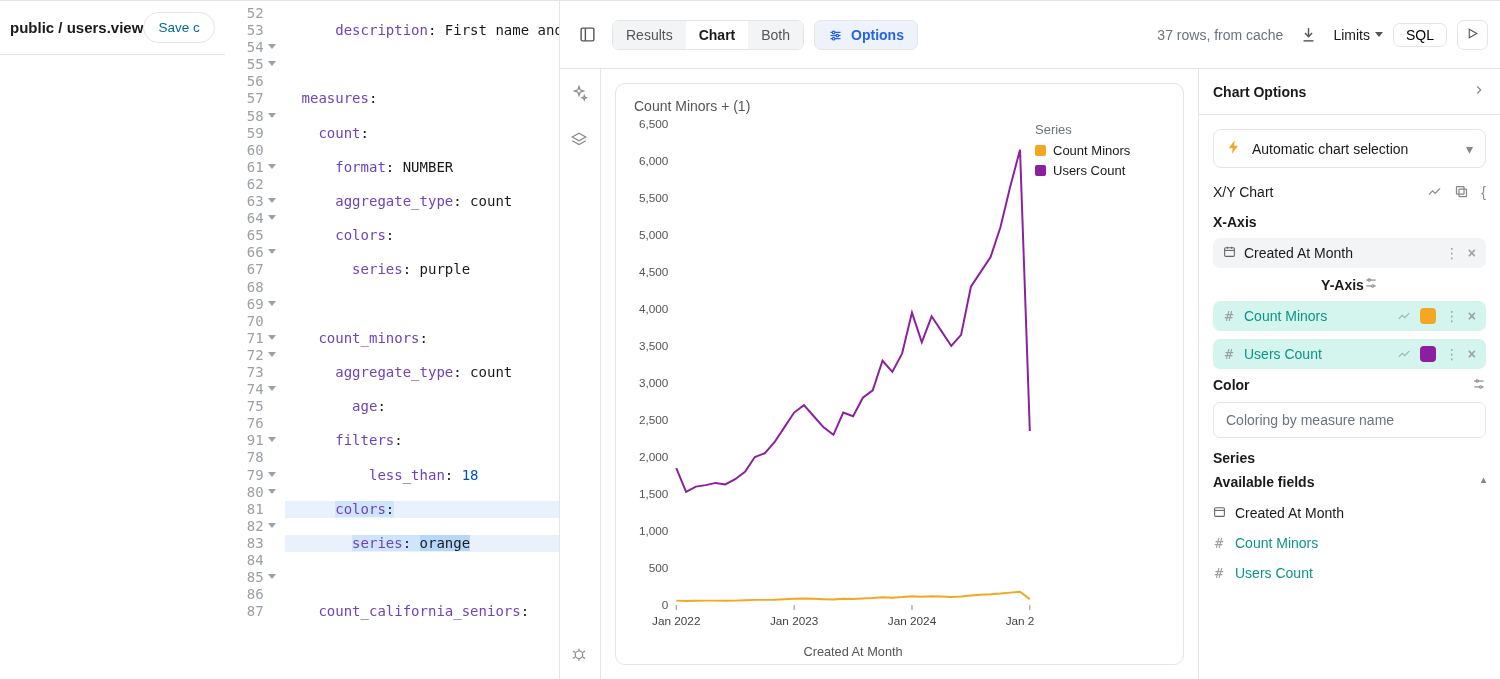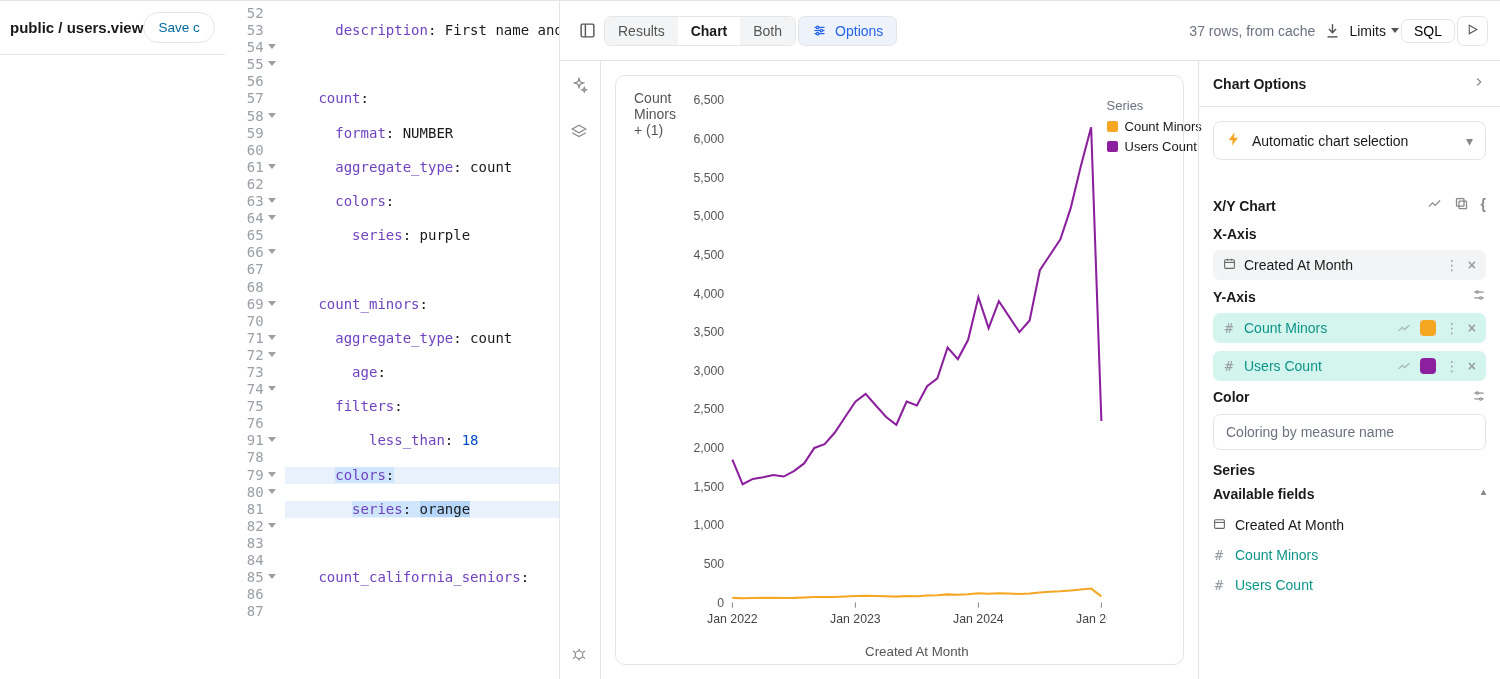--- a/index.html
+++ b/index.html
@@ -34,53 +34,53 @@
   .gutter .ln.fold::after{content:"";position:absolute;right:-9px;top:5px;border:4px solid transparent;border-top:5px solid #9aa0a6}
   .code{flex:1;padding-left:18px;white-space:pre;overflow:hidden}
   .code .row{height:17.1px}
   .k{color:var(--code-blue)}
   .b{color:var(--code-bool)}
   .hl1{background:#e8f1fc}
   .hl2{background:#cfe5fb}
   .hl-sel{background:#b7d7fa}
 
   
-  .top-toolbar{display:flex;align-items:center;height:60px;padding:0 12px;border-bottom:1px solid var(--border);gap:2px}
+  .top-toolbar{display:flex;align-items:center;height:68px;padding:0 12px;border-bottom:1px solid var(--border);gap:10px}
   .ico-btn{width:30px;height:30px;display:inline-flex;align-items:center;justify-content:center;border-radius:6px;color:#555}
   .seg{display:flex;border:1px solid var(--border);border-radius:7px;overflow:hidden}
   .seg .tab{padding:6px 13px;font-size:14px;cursor:pointer}
   .seg .tab.dim{background:var(--grey-bg);color:#555}
   .seg .tab.act{background:#fff;font-weight:600}
-  .opt-btn{display:flex;align-items:flex-start;gap:8px;border:1px solid var(--border);background:#eef3fb;border-radius:7px;padding:6px 13px;color:var(--blue);font-size:14px;font-weight:400}
+  .opt-btn{display:flex;align-items:flex-end;gap:8px;border:1px solid var(--border);background:#eef3fb;border-radius:7px;padding:6px 13px;color:var(--blue);font-size:14px;font-weight:700}
   .spacer{flex:1}
   .meta{color:var(--muted);font-size:14px}
   .tool{border:1px solid var(--border);border-radius:7px;padding:3px 12px;font-size:14px;background:#fff}
   .lim{display:flex;align-items:center;gap:5px;font-size:14px}
   .lim::after{content:"";border:4px solid transparent;border-top:5px solid #555;margin-top:4px}
 
   .right-body{display:flex;flex:1;min-height:0}
   .rail{width:41px;flex:none;border-right:1px solid var(--border);display:flex;flex-direction:column;align-items:center;padding-top:16px;gap:26px}
   .rail .ic{width:20px;height:20px;color:#888}
 
   .chart-wrap{flex:1;padding:14px;min-width:0}
-  .chart-card{border:1px solid var(--border);border-radius:10px;height:100%;padding:14px 18px 0 6px;display:flex;flex-direction:row}
+  .chart-card{border:1px solid var(--border);border-radius:10px;height:100%;padding:14px 18px 0 6px;display:flex;flex-direction:column}
   .chart-title{font-size:14px;color:#555;padding-left:12px}
   .chart-area{flex:1;display:flex;min-height:0}
   svg.plot{flex:1}
   .legend{width:130px;padding-top:8px;font-size:13px}
   .legend .lh{color:var(--muted);margin-bottom:6px}
   .legend .li{display:flex;align-items:center;gap:7px;margin-bottom:5px}
   .sw{width:11px;height:11px;border-radius:2px}
 
   
   .options{width:302px;flex:none;border-left:1px solid var(--border);display:flex;flex-direction:column;font-size:14px;overflow:hidden}
   .opt-head{display:flex;align-items:center;justify-content:space-between;padding:14px 14px;font-weight:600;border-bottom:1px solid var(--border)}
   .auto{margin:14px;border:1px solid var(--border);border-radius:8px;padding:9px 12px;display:flex;align-items:center;gap:10px}
   .sect{padding:0 14px}
-  .sect-h{display:flex;align-items:flex-end;justify-content:space-between;font-weight:700;margin:22px 0 12px}
+  .sect-h{display:flex;align-items:flex-start;justify-content:space-between;font-weight:400;margin:2px 0 12px}
   .sub-h{font-weight:600;margin:8px 0}
   .pill{display:flex;align-items:center;gap:9px;border-radius:7px;padding:7px 10px;margin-bottom:8px;position:relative}
   .pill.grey{background:var(--grey-bg)}
   .pill.green{background:var(--teal-bg)}
   .pill .txt{flex:1}
   .pill.green .txt{color:var(--teal);font-weight:500}
   .pill .sw2{width:16px;height:16px;border-radius:4px}
   .pill .line-ic{width:14px;height:14px;opacity:.4}
   .pill .dots{color:#9aa0a6}
   .pill .x{color:#9aa0a6;font-weight:600}
@@ -135,20 +135,21 @@
           <div class="ln fold">82</div>
           <div class="ln">83</div>
           <div class="ln">84</div>
           <div class="ln fold">85</div>
           <div class="ln">86</div>
           <div class="ln">87</div>
         </div>
       <div class="code">
 <div class="row">      <span class="k">description</span>: First name and last name (users.full_name)</div>
 <div class="row"></div>
+<div class="row">  <span class="k">measures</span>:</div>
 <div class="row">    <span class="k">count</span>:</div>
 <div class="row">      <span class="k">format</span>: NUMBER</div>
 <div class="row">      <span class="k">aggregate_type</span>: count</div>
 <div class="row">      <span class="k">colors</span>:</div>
 <div class="row">        <span class="k">series</span>: purple</div>
 <div class="row"></div>
 <div class="row">    <span class="k">count_minors</span>:</div>
 <div class="row">      <span class="k">aggregate_type</span>: count</div>
 <div class="row">        <span class="k">age</span>:</div>
 <div class="row">      <span class="k">filters</span>:</div>
@@ -323,21 +324,21 @@
                   <rect x="3" y="5" width="18" height="16" rx="2"></rect>
                   <line x1="3" y1="10" x2="21" y2="10"></line>
                   <line x1="8" y1="3" x2="8" y2="7"></line>
                   <line x1="16" y1="3" x2="16" y2="7"></line>
                 </svg>
             </span>
             <span class="txt">Created At Month</span>
             <span class="dots">⋮</span>
               <span class="x">×</span>
           </div>
-          <div class="sub-h" style="display:flex;justify-content:space-between;align-items:center">
+          <div class="sub-h" style="display:flex;justify-content:center;align-items:center">
             <span>Y-Axis</span>
             <span style="color:#888"><svg width="14" height="14" viewBox="0 0 24 24" fill="none" stroke="currentColor" stroke-width="2">
                   <line x1="4" y1="7" x2="20" y2="7"></line>
                   <line x1="4" y1="17" x2="20" y2="17"></line>
                   <circle cx="9" cy="7" r="2" fill="#fff"></circle>
                   <circle cx="15" cy="17" r="2" fill="#fff"></circle>
                 </svg></span>
           </div>
           <div class="pill green">
             <span class="hash">#</span>

